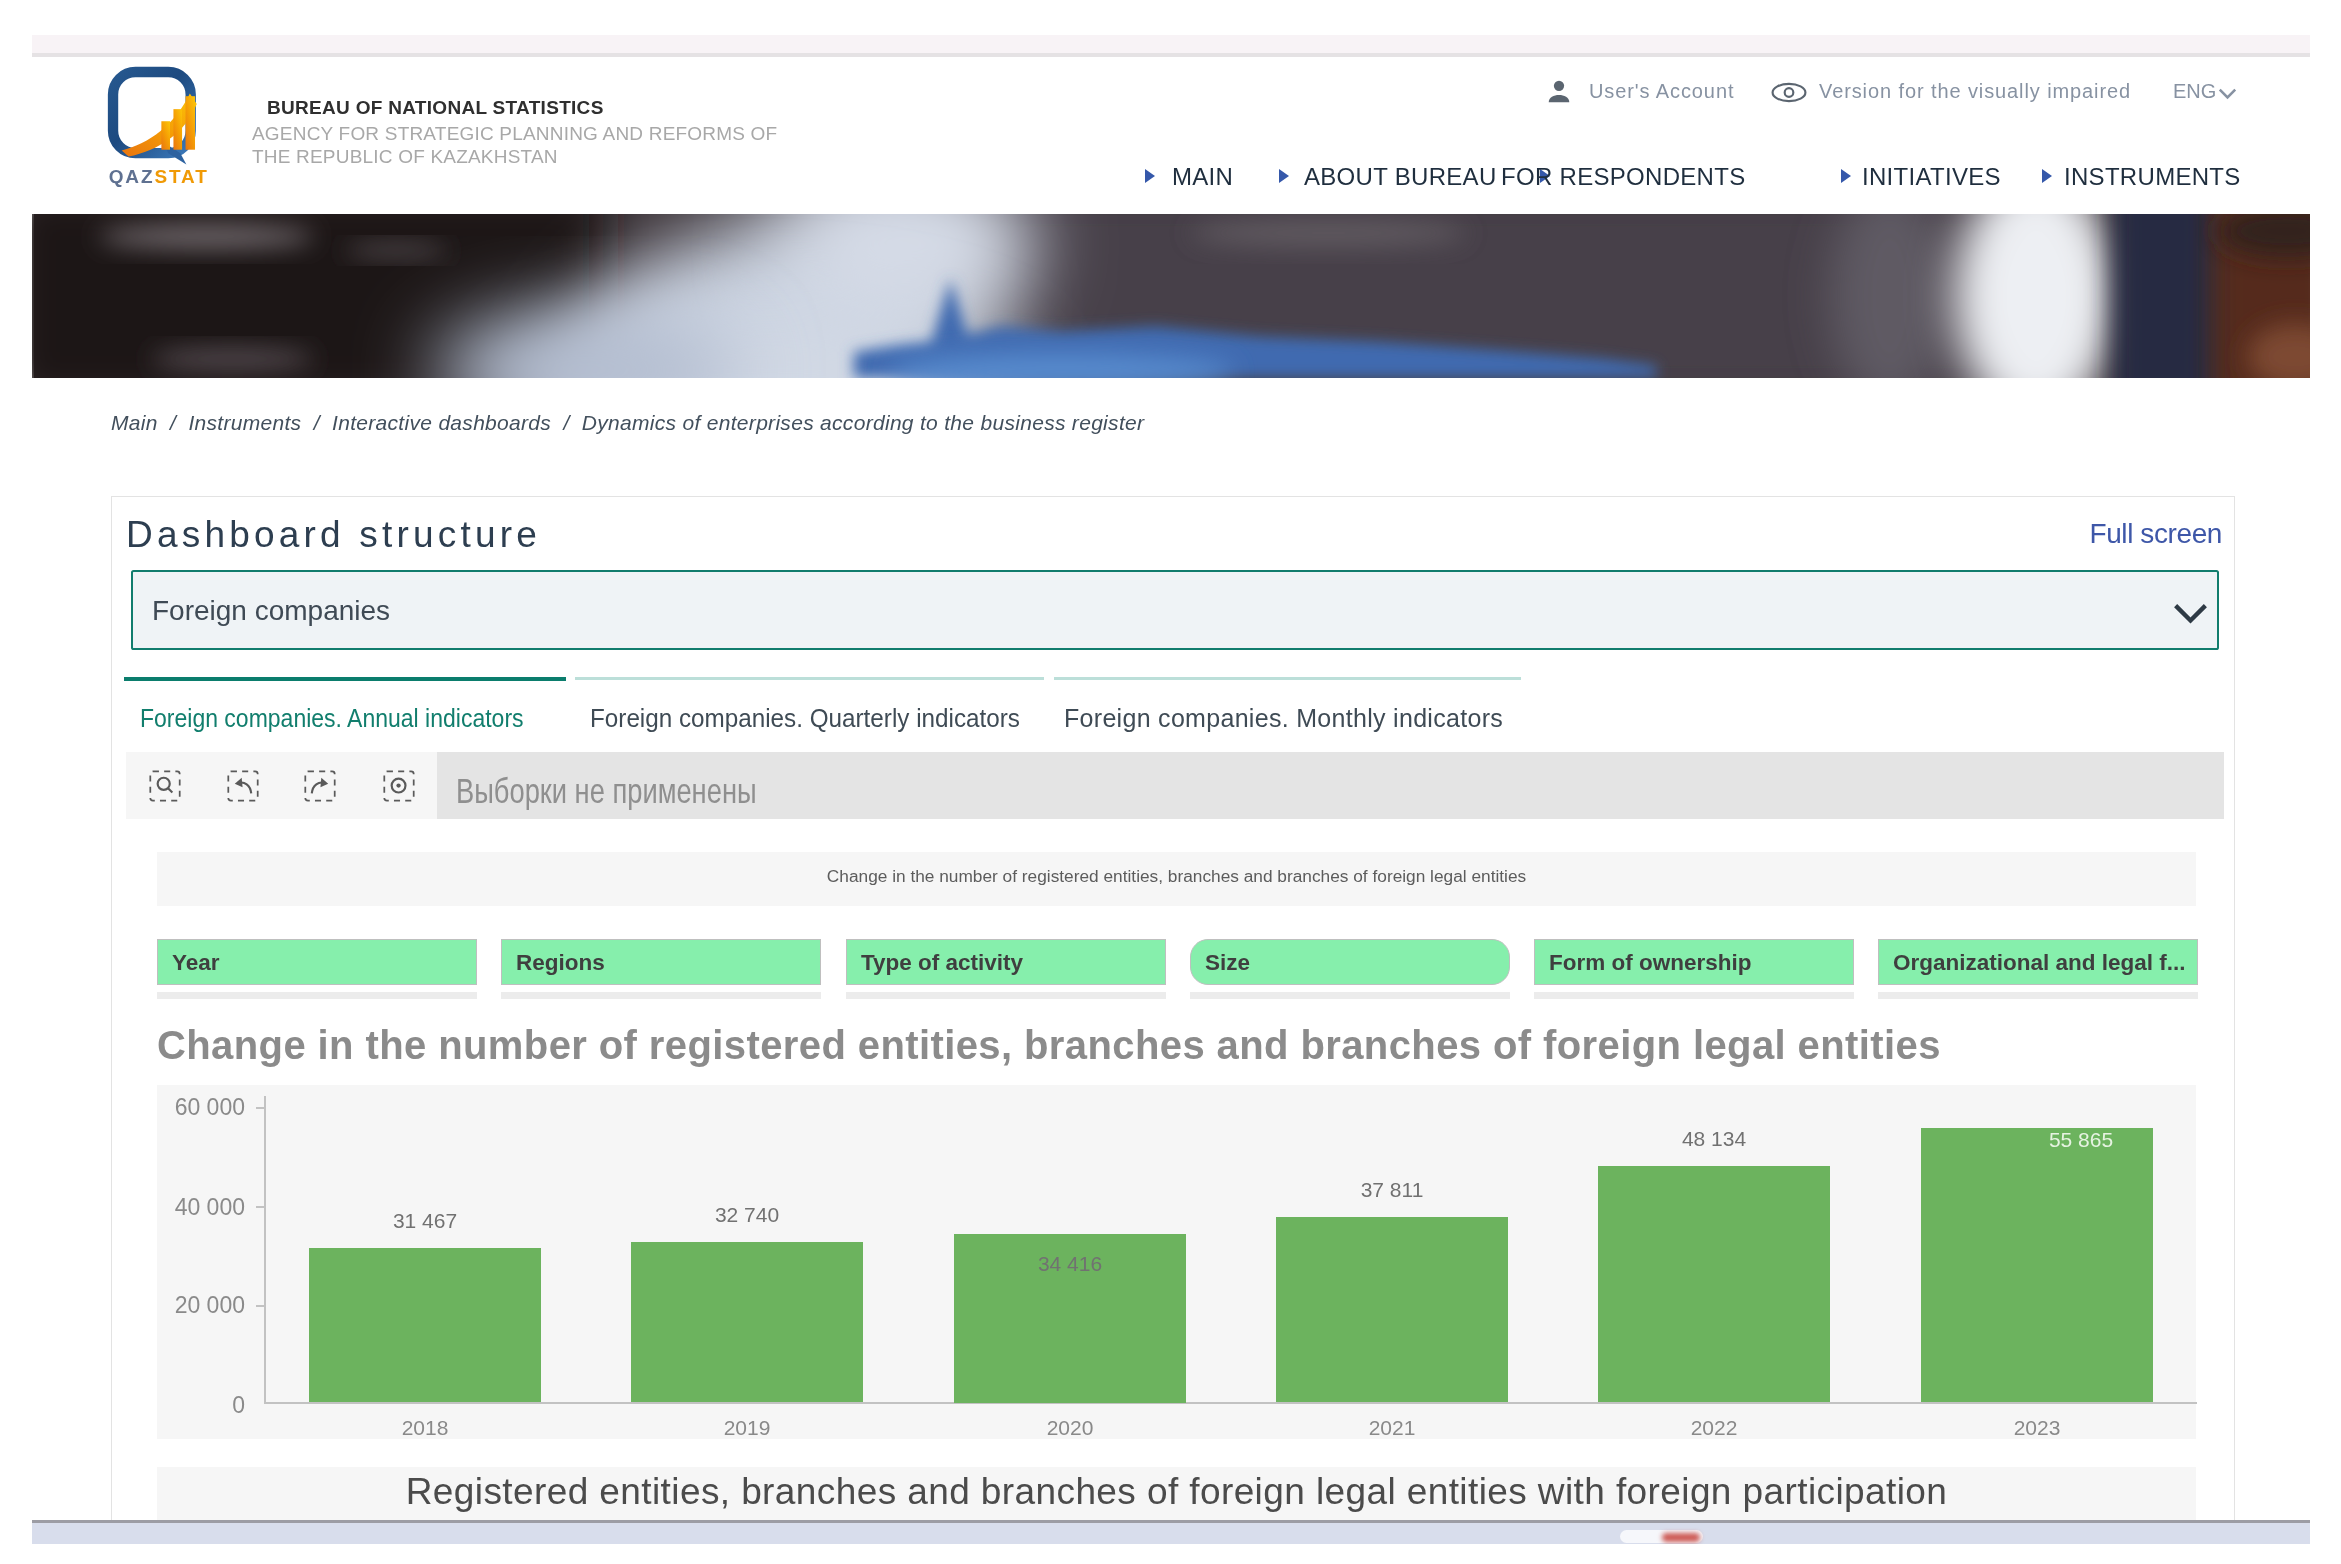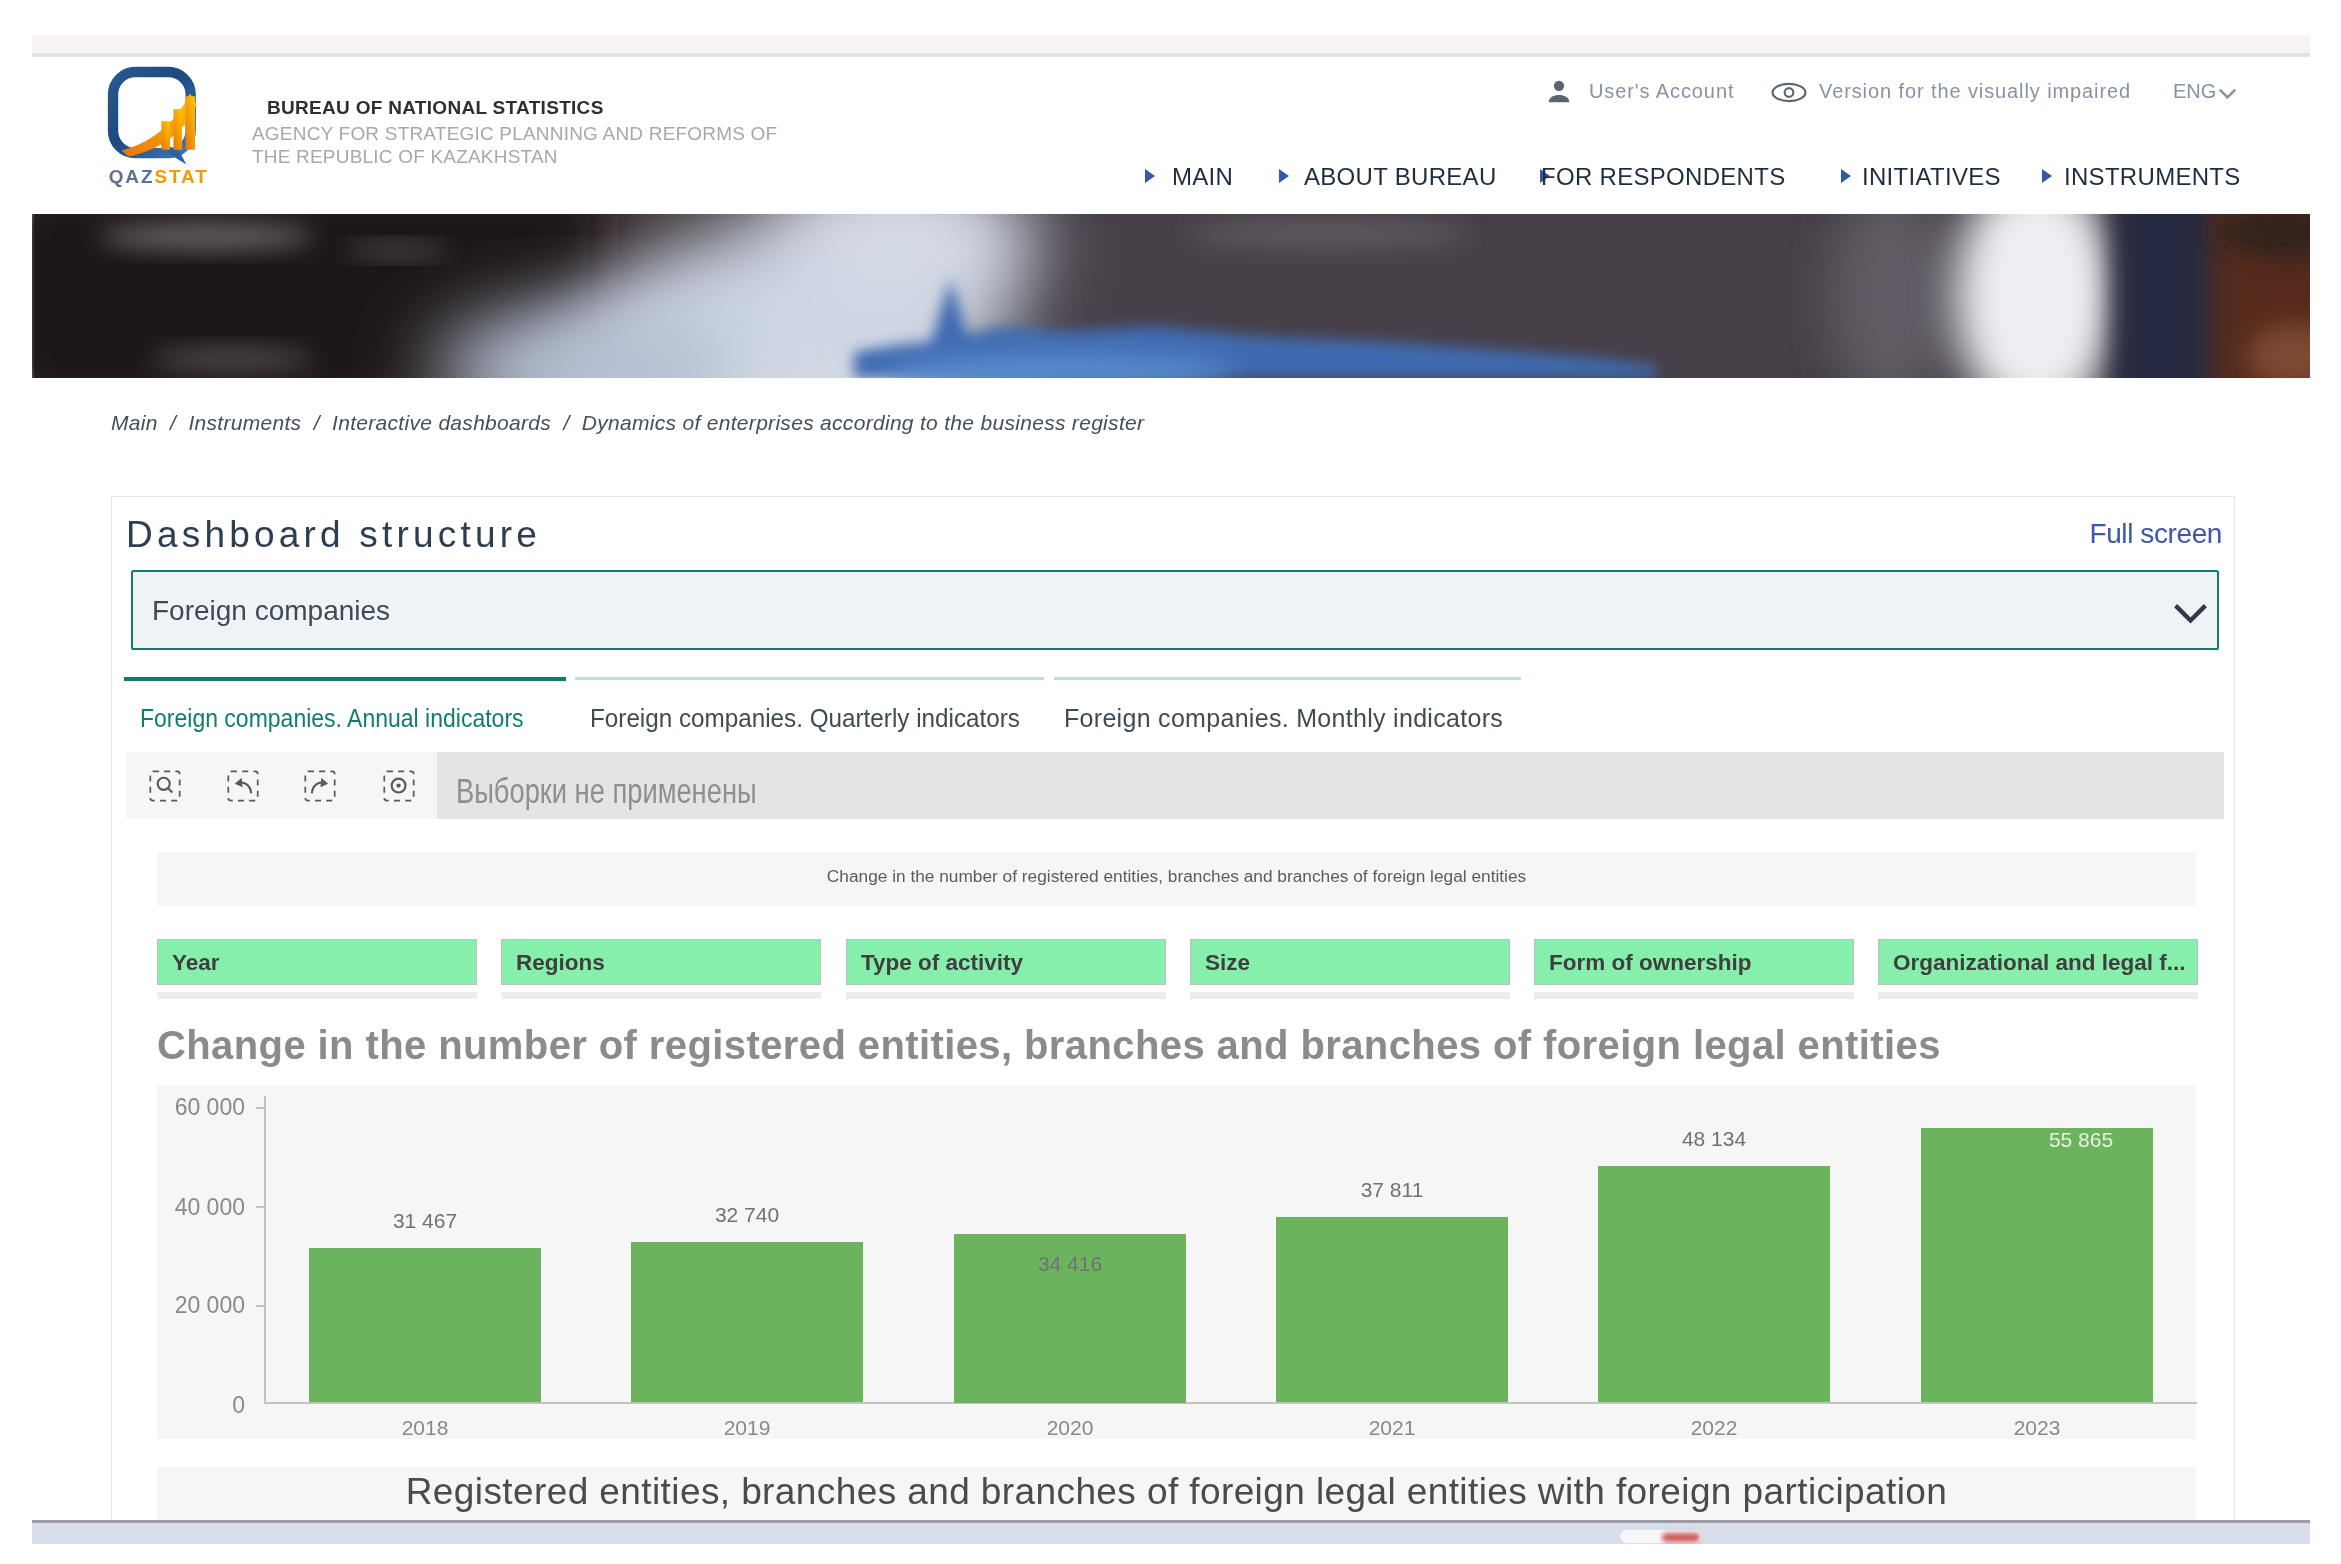--- a/index.html
+++ b/index.html
@@ -58,21 +58,21 @@
 <div class="abs nav" style="left:1145px;top:164px;"></div>
 <style>
  .tri{position:absolute;width:0;height:0;border-left:10.4px solid #3558aa;border-top:7px solid transparent;border-bottom:7px solid transparent;}
  .navtxt{position:absolute;font-size:24px;font-weight:500;color:#1f2e3e;letter-spacing:0.3px;white-space:nowrap;}
 </style>
 <div class="tri" style="left:1145px;top:169px;"></div>
 <div class="navtxt" style="left:1172px;top:163px;">MAIN</div>
 <div class="tri" style="left:1279px;top:169px;"></div>
 <div class="navtxt" style="left:1304px;top:163px;">ABOUT BUREAU</div>
 <div class="tri" style="left:1540px;top:169px;"></div>
-<div class="navtxt" style="left:1541px;top:163px;">FOR RESPONDENTS</div>
+<div class="navtxt" style="left:1501px;top:163px;">FOR RESPONDENTS</div>
 <div class="tri" style="left:1841px;top:169px;"></div>
 <div class="navtxt" style="left:1862px;top:163px;">INITIATIVES</div>
 <div class="tri" style="left:2042px;top:169px;"></div>
 <div class="navtxt" style="left:2064px;top:163px;">INSTRUMENTS</div>
 
 <div class="abs" style="left:32px;top:214px;width:2278px;height:164px;overflow:hidden;">
 <svg width="2278" height="164" viewBox="0 0 2635 190">
  <defs>
   <filter id="b45" x="-60%" y="-60%" width="220%" height="220%">
           <feGaussianBlur stdDeviation="45"></feGaussianBlur>
@@ -164,21 +164,21 @@
 <style>
  .fbox{position:absolute;top:939px;width:320px;height:46px;background:#86efac;border:0.9px solid #bfbfbf;font-size:22.5px;font-weight:bold;color:#3f3f3f;line-height:46px;padding-left:14px;box-sizing:border-box;white-space:nowrap;overflow:hidden;}
  .fbar{position:absolute;top:992px;width:320px;height:7px;background:#ececec;}
 </style>
 <div class="fbox" style="left:157px;">Year</div>
 <div class="fbar" style="left:157px;"></div>
 <div class="fbox" style="left:501px;">Regions</div>
 <div class="fbar" style="left:501px;"></div>
 <div class="fbox" style="left:846px;">Type of activity</div>
 <div class="fbar" style="left:846px;"></div>
-<div class="fbox" style="left:1190px;">Size</div>
+<div class="fbox" style="left:1190px;border-radius:18px;">Size</div>
 <div class="fbar" style="left:1190px;"></div>
 <div class="fbox" style="left:1534px;">Form of ownership</div>
 <div class="fbar" style="left:1534px;"></div>
 <div class="fbox" style="left:1878px;">Organizational and legal f...</div>
 <div class="fbar" style="left:1878px;"></div>
 
 <div class="abs" style="left:157px;top:1023px;font-size:40px;font-weight:bold;color:#8b8b8b;white-space:nowrap;letter-spacing:0.4px;">Change in the number of registered entities, branches and branches of foreign legal entities</div>
 
 <div class="abs" style="left:157px;top:1085px;width:2039px;height:354px;background:#f6f6f6;"></div>
 <div class="abs" style="left:264px;top:1096px;width:1.7px;height:307px;background:#c2c2c2;"></div>

